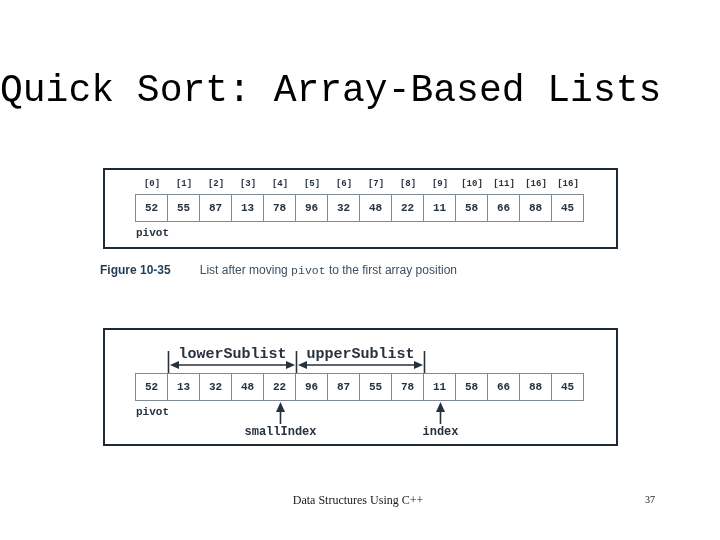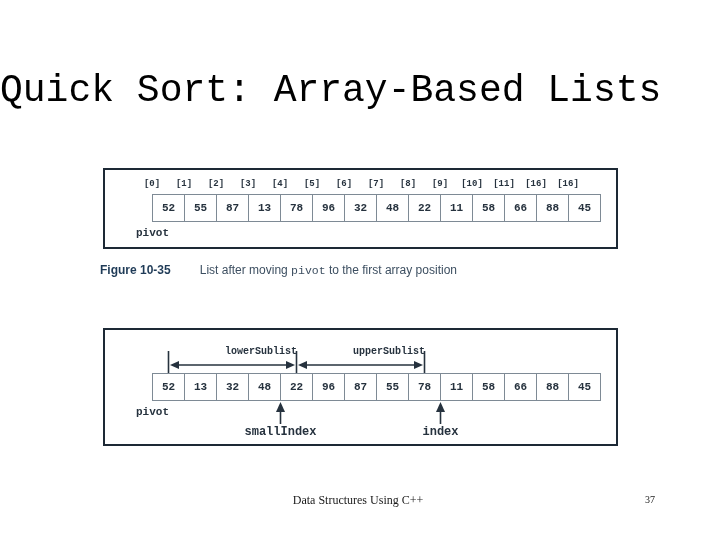--- a/index.html
+++ b/index.html
@@ -41,40 +41,40 @@
   .fig1{top:168px;height:81px;}
   .fig2{top:328px;height:118px;}
 
   .idx-row{position:absolute;left:31px;top:9px;display:flex;}
   .idx{
     display:inline-block;width:32px;text-align:center;
     font-family:"Liberation Mono",monospace;font-weight:700;
     font-size:9px;color:var(--figure_ink);letter-spacing:0;
   }
 
-  .cells-row{position:absolute;left:47px;display:flex;border-radius:8px;}
+  .cells-row{position:absolute;left:30px;display:flex;border-radius:8px;}
   .fig1 .cells-row{top:24px;}
   .fig2 .cells-row{top:43px;}
   .cell{
     width:33px;height:28px;
     border:1px solid var(--cell_border);
     background:#ffffff;
     display:flex;align-items:center;justify-content:center;
     font-family:"Liberation Mono",monospace;font-weight:700;
     font-size:11px;color:var(--figure_ink);
   }
   .cell + .cell{margin-left:-1px;}
 
   .pivot{position:absolute;left:31px;font-size:11px;}
   .fig1 .pivot{top:57px;}
   .fig2 .pivot{top:76px;}
 
   .sublabel{
     position:absolute;top:16px;
-    font-size:10px;text-align:right;white-space:nowrap;
+    font-size:15px;text-align:center;white-space:nowrap;
   }
   .sublabel.lower{left:63px;width:129px;}
   .sublabel.upper{left:191px;width:129px;}
 
   .overlay{position:absolute;left:0;top:0;}
   .overlay line{stroke:var(--figure_ink);stroke-width:1.6;}
   .overlay polygon{fill:var(--figure_ink);}
 
   .ptr{
     position:absolute;top:95px;

